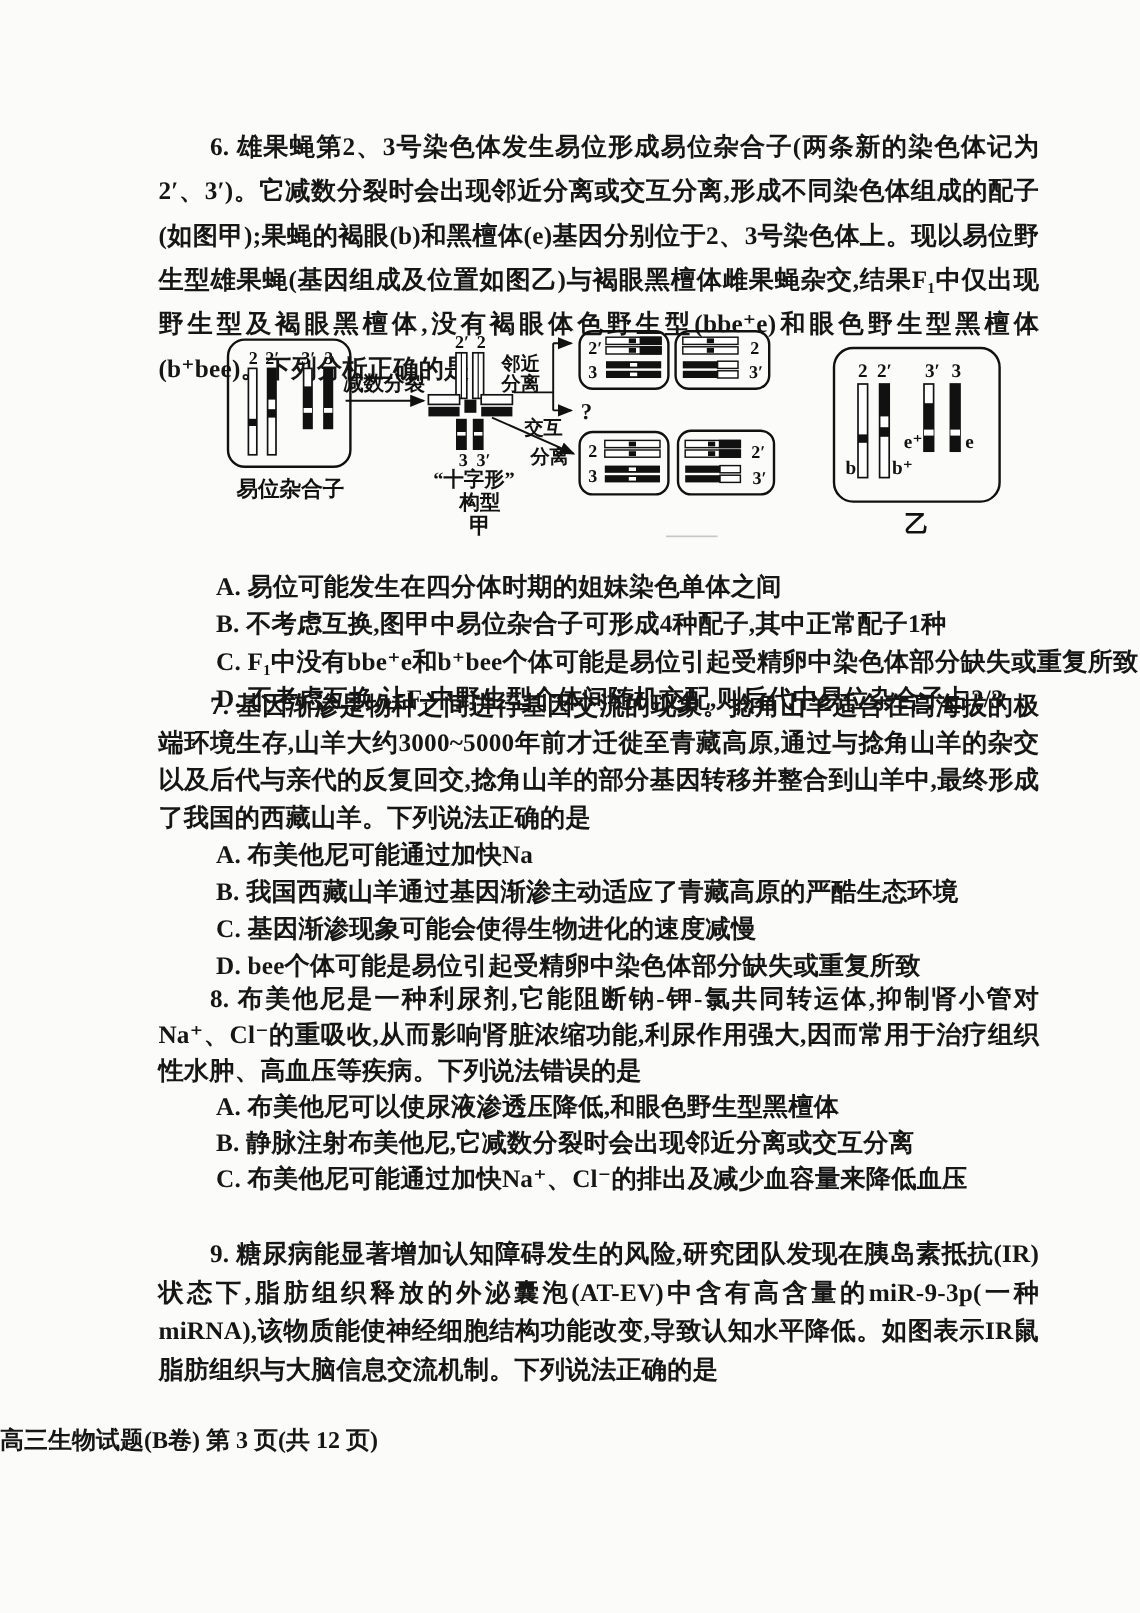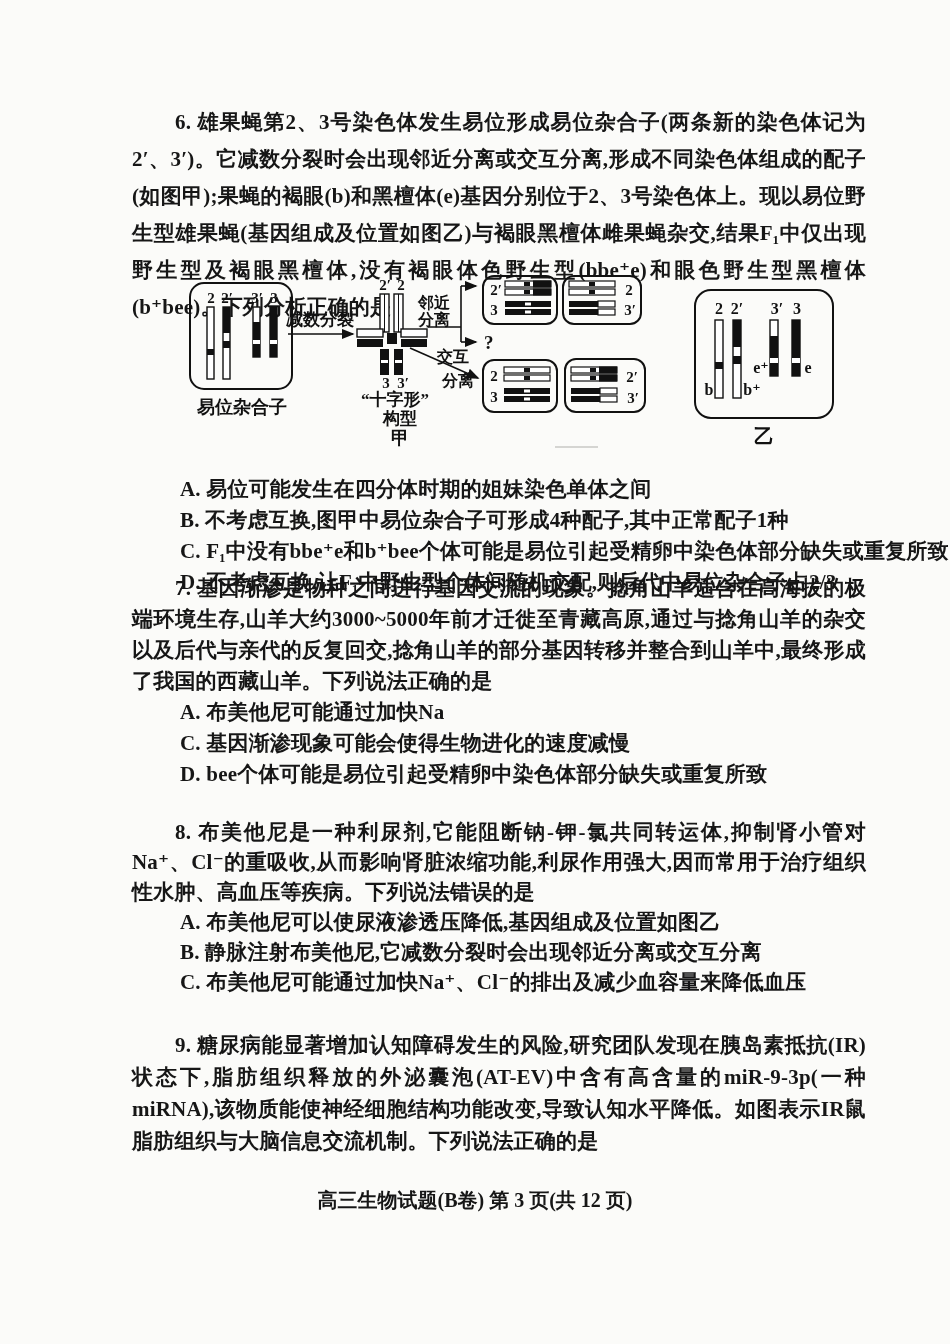--- a/index.html
+++ b/index.html
@@ -16,21 +16,21 @@
     text-align:justify; text-indent:43px;
     letter-spacing:0.2px;
   }
   .opt {
     font-size:21px; font-weight:600;
     padding-left:48px; letter-spacing:0.2px;
     white-space:nowrap;
   }
   .footer {
     position:absolute; left:0; width:950px; top:1187px;
-    text-align:center; font-size:20px; font-weight:600;
+    font-size:20px; font-weight:600;
   }
   svg.diagram { position:absolute; left:160px; top:272px; }
   svg text {
     font-family:"Liberation Serif","DejaVu Serif",serif;
     fill:#111; font-weight:600;
   }
   .ln { stroke:#111; stroke-width:1.6; fill:none; }
 </style>
 </head>
 <body>
@@ -217,27 +217,28 @@
   <div class="block" style="top:474px; line-height:31px;">
     <div class="opt">A. 易位可能发生在四分体时期的姐妹染色单体之间</div>
     <div class="opt">B. 不考虑互换,图甲中易位杂合子可形成4种配子,其中正常配子1种</div>
     <div class="opt">C. F₁中没有bbe⁺e和b⁺bee个体可能是易位引起受精卵中染色体部分缺失或重复所致</div>
     <div class="opt">D. 不考虑互换,让F₁中野生型个体间随机交配,则后代中易位杂合子占2/3</div>
   </div>
 
   <div class="block" style="top:573px; line-height:31px;">
     <div class="stem" style="line-height:31px;">7. 基因渐渗是物种之间进行基因交流的现象。捻角山羊适合在高海拔的极端环境生存,山羊大约3000~5000年前才迁徙至青藏高原,通过与捻角山羊的杂交以及后代与亲代的反复回交,捻角山羊的部分基因转移并整合到山羊中,最终形成了我国的西藏山羊。下列说法正确的是</div>
     <div class="opt">A. 布美他尼可能通过加快Na</div>
+    <div class="opt">B. 我国西藏山羊通过基因渐渗主动适应了青藏高原的严酷生态环境</div>
     <div class="opt">C. 基因渐渗现象可能会使得生物进化的速度减慢</div>
     <div class="opt">D. bee个体可能是易位引起受精卵中染色体部分缺失或重复所致</div>
   </div>
 
   <div class="block" style="top:817px; line-height:30px;">
     <div class="stem" style="line-height:30px;">8. 布美他尼是一种利尿剂,它能阻断钠-钾-氯共同转运体,抑制肾小管对Na⁺、Cl⁻的重吸收,从而影响肾脏浓缩功能,利尿作用强大,因而常用于治疗组织性水肿、高血压等疾病。下列说法错误的是</div>
-    <div class="opt">A. 布美他尼可以使尿液渗透压降低,基因组成及位置如图乙</div>
+    <div class="opt">A. 布美他尼可以使尿液渗透压降低,和眼色野生型黑檀体</div>
     <div class="opt">B. 静脉注射布美他尼,它减数分裂时会出现邻近分离或交互分离</div>
     <div class="opt">C. 布美他尼可能通过加快Na⁺、Cl⁻的排出及减少血容量来降低血压</div>
   </div>
 
   <div class="block stem" style="top:1029px; line-height:32px;">9. 糖尿病能显著增加认知障碍发生的风险,研究团队发现在胰岛素抵抗(IR)状态下,脂肪组织释放的外泌囊泡(AT-EV)中含有高含量的miR-9-3p(一种miRNA),该物质能使神经细胞结构功能改变,导致认知水平降低。如图表示IR鼠脂肪组织与大脑信息交流机制。下列说法正确的是</div>
 
   <div class="footer">高三生物试题(B卷) 第 3 页(共 12 页)</div>
 
 </div>
 

